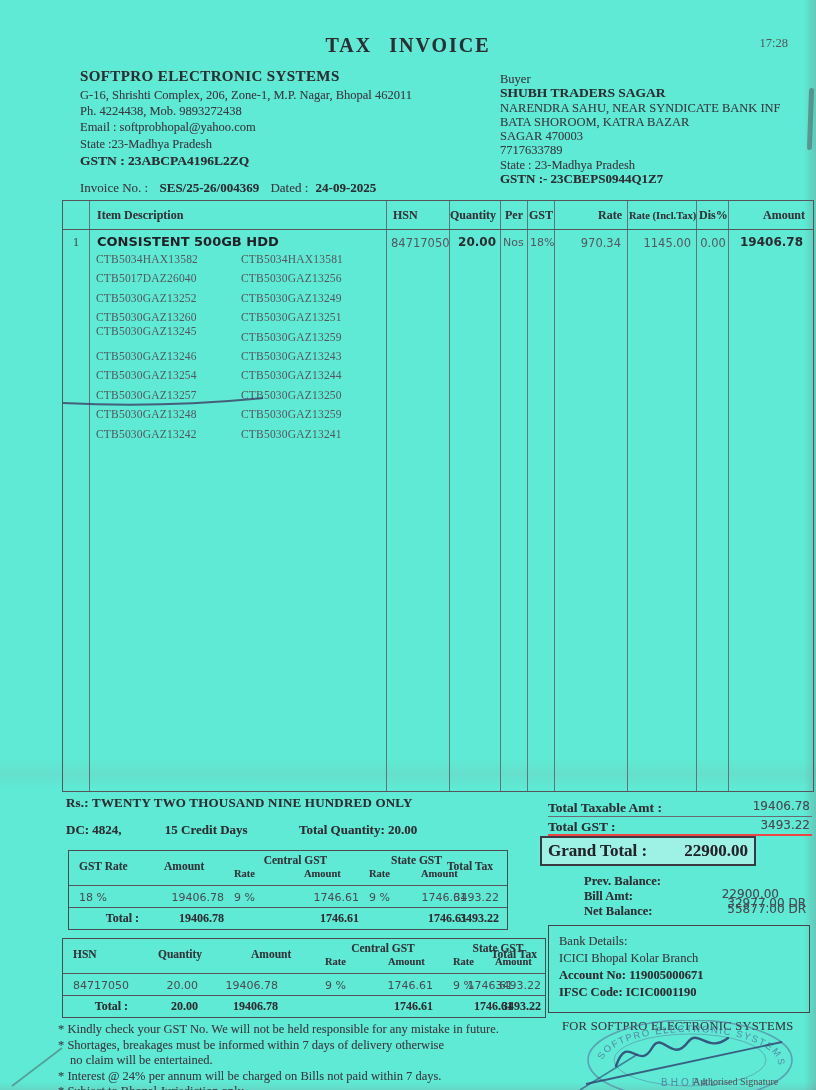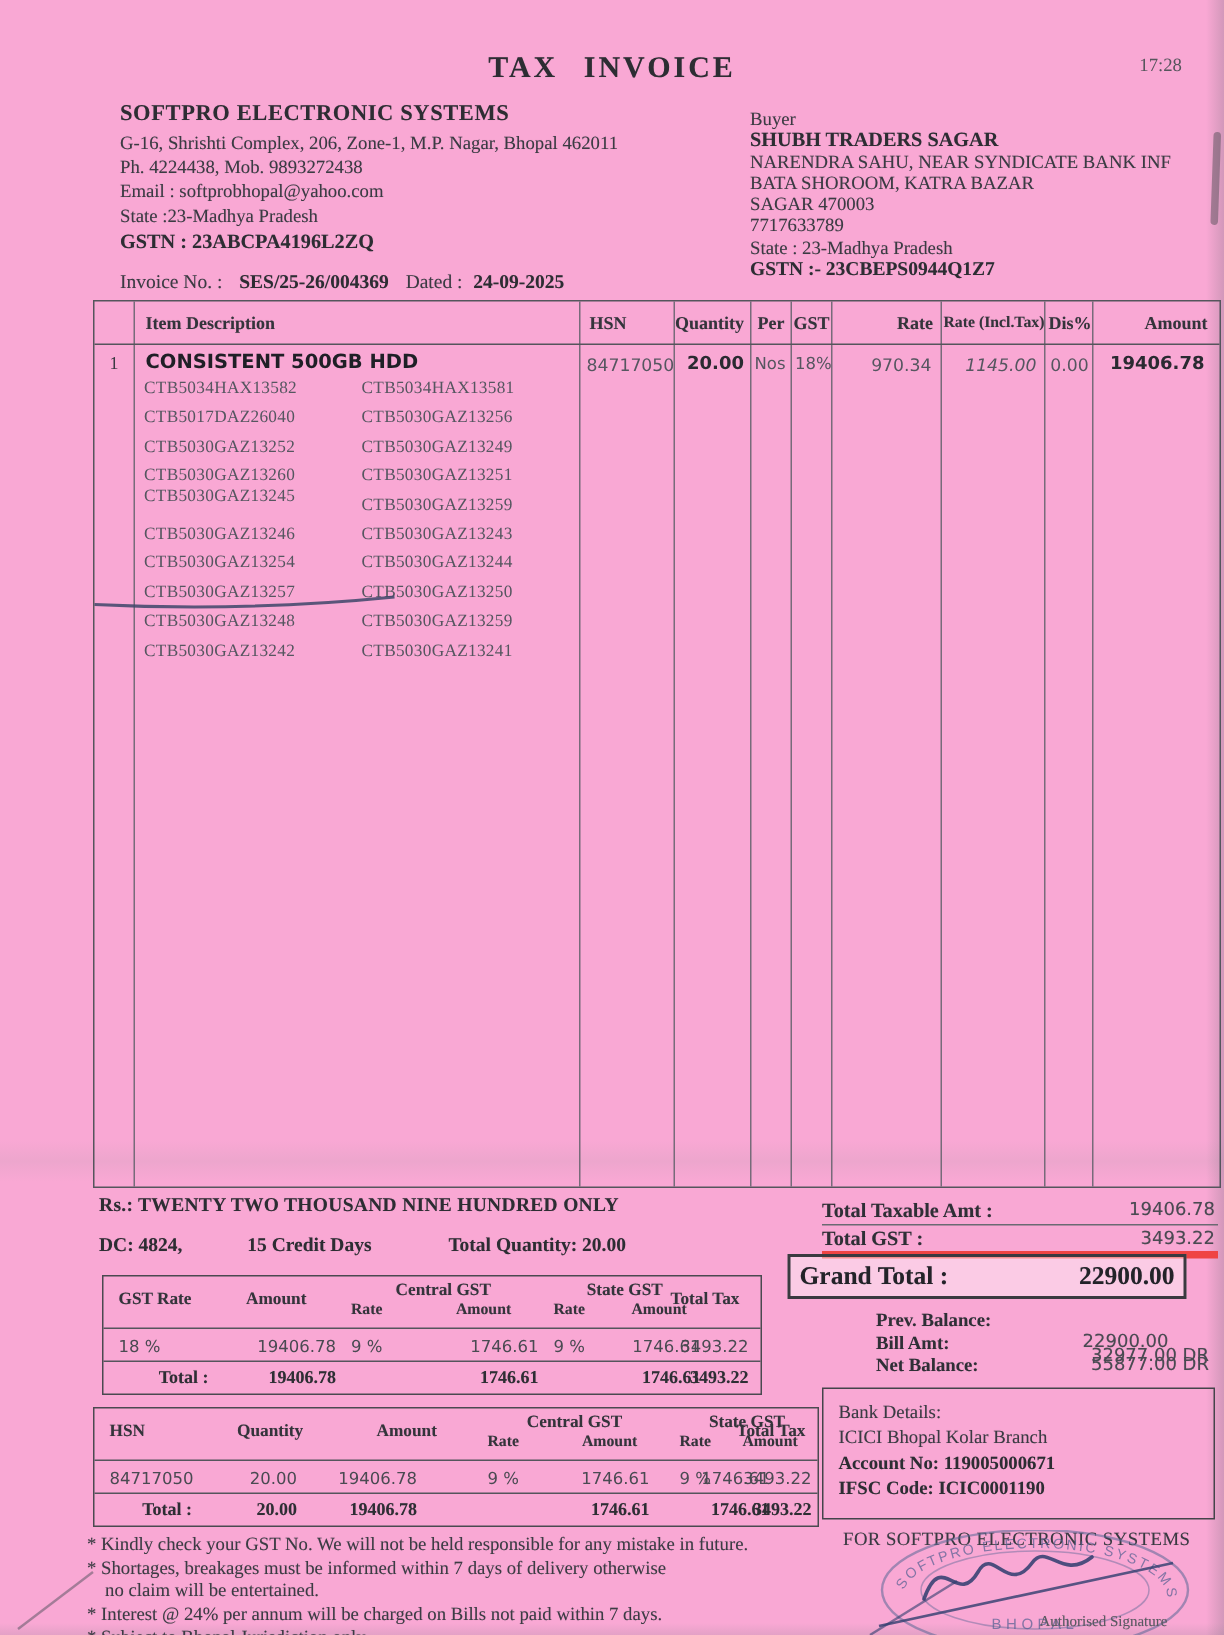--- a/index.html
+++ b/index.html
@@ -1,17 +1,17 @@
 <!DOCTYPE html>
 <html><head>
 <meta charset="utf-8">
 <style>
   html,body{margin:0;padding:0;background:#e8e8e6;}
   #page{position:relative;width:816px;height:1090px;margin:0 auto;overflow:hidden;
-        background:#f9a8d4;
+        background:#5eead4;
         font-family:"Liberation Serif", serif;color:#3b3b43;}
   .abs{position:absolute;}
   .ser{font-family:"Liberation Serif", serif;}
   .sans{font-family:"DejaVu Sans", sans-serif;}
   .b{font-weight:bold;}
   .soft{color:#565660;}
   .txt{text-shadow:0 0 .5px rgba(70,70,80,.35);}
   .right{text-align:right;}
   .center{text-align:center;}
 
@@ -34,21 +34,21 @@
   .mini-table{border:1.5px solid #4a4a50;}
   .mini-h{position:absolute;font-size:11.5px;font-weight:bold;color:#34343b;}
   .mini-v{position:absolute;font-size:11px;color:#4a4a52;}
   .mini-t{position:absolute;font-size:12px;font-weight:bold;color:#2e2e34;}
   .rule{position:absolute;height:1.2px;background:#55555c;left:0;width:100%;}
 
   
   .sum-row{position:absolute;left:548px;width:264px;}
   .sum-label{font-size:13.5px;font-weight:bold;color:#2f2f36;}
   .sum-val{position:absolute;right:2px;top:1px;font-size:12px;color:#4a4a52;}
-  #grand-box{left:525px;top:836px;width:266px;height:30px;border:2.5px solid #3a3a40;box-sizing:border-box;background:rgba(255,255,255,.4);}
+  #grand-box{left:540px;top:836px;width:216px;height:30px;border:2.5px solid #3a3a40;box-sizing:border-box;background:rgba(255,255,255,.4);}
   #bank-box{left:548px;top:925px;width:262px;height:88px;border:1.5px solid #44444a;box-sizing:border-box;padding:7px 10px;font-size:12.5px;line-height:17px;}
 
   .note{font-size:12.5px;color:#3c3c44;line-height:15.5px;}
 </style>
 </head>
 <body>
 
 <div id="page">
 
   <div class="abs edge-shadow"></div>
@@ -111,21 +111,21 @@
     <div class="th txt" style="left:636px;">Dis%</div>
     <div class="th txt right" style="left:664px;width:78px;padding-right:6px;">Amount</div>
 
     <div class="abs ser center" style="left:4px;top:34px;width:18px;font-size:12px;">1</div>
     <div class="abs sans b" style="left:34px;top:33px;font-size:13px;color:#1f1f26;">CONSISTENT 500GB HDD</div>
     <div class="abs sans soft" style="left:328px;top:35px;font-size:11.5px;">84717050</div>
     <div class="abs sans b right" style="left:384px;top:34px;width:49px;font-size:12px;color:#2a2a31;">20.00</div>
     <div class="abs sans soft" style="left:440px;top:35px;font-size:11px;">Nos</div>
     <div class="abs sans soft" style="left:467px;top:35px;font-size:11px;">18%</div>
     <div class="abs sans soft right" style="left:495px;top:35px;width:63px;font-size:11.5px;">970.34</div>
-    <div class="abs sans soft right" style="left:566px;top:35px;width:62px;font-size:11.5px;font-style:italic;">1145.00</div>
+    <div class="abs sans soft right" style="left:566px;top:35px;width:62px;font-size:11.5px;">1145.00</div>
     <div class="abs sans soft center" style="left:636px;top:35px;width:28px;font-size:11.5px;">0.00</div>
     <div class="abs sans b right" style="left:664px;top:34px;width:76px;font-size:12px;color:#2a2a31;">19406.78</div>
 
     <div class="abs" style="left:0;top:52px;width:323px;height:200px;">
       <div class="serial" style="left:33px;top:0;">CTB5034HAX13582</div>
       <div class="serial" style="left:178px;top:0;">CTB5034HAX13581</div>
       <div class="serial" style="left:33px;top:19.4px;">CTB5017DAZ26040</div>
       <div class="serial" style="left:178px;top:19.4px;">CTB5030GAZ13256</div>
       <div class="serial" style="left:33px;top:38.8px;">CTB5030GAZ13252</div>
       <div class="serial" style="left:178px;top:38.8px;">CTB5030GAZ13249</div>
@@ -154,21 +154,21 @@
   <div class="abs txt" style="left:66px;top:822px;font-size:13px;white-space:nowrap;">
     <span class="b" style="color:#2d2d33;">DC: 4824,</span>
     <span class="b" style="margin-left:40px;color:#2d2d33;">15 Credit Days</span>
     <span class="b" style="margin-left:48px;color:#2d2d33;">Total Quantity: 20.00</span>
   </div>
 
   <div class="sum-row txt" style="top:798px;height:18px;border-bottom:1px solid #6a6a72;">
     <span class="sum-label">Total Taxable Amt :</span>
     <span class="sum-val sans">19406.78</span>
   </div>
-  <div class="sum-row txt" style="top:817px;height:17px;border-bottom:5px solid #ef4444;">
+  <div class="sum-row txt" style="top:817px;height:17px;border-bottom:2px solid #ef4444;">
     <span class="sum-label">Total GST :</span>
     <span class="sum-val sans">3493.22</span>
   </div>
   <div class="abs" id="grand-box">
     <span class="abs txt b" style="left:6px;top:3px;font-size:17px;color:#232329;">Grand Total :</span>
     <span class="abs txt b" style="right:6px;top:3px;font-size:17px;color:#232329;">22900.00</span>
   </div>
   <div class="sum-row txt" style="top:871px;">
     <span class="sum-label" style="margin-left:36px;font-size:12.5px;">Prev. Balance:</span>
     <span class="sum-val sans" style="right:6px;margin-top:24px;">32977.00 DR</span>

